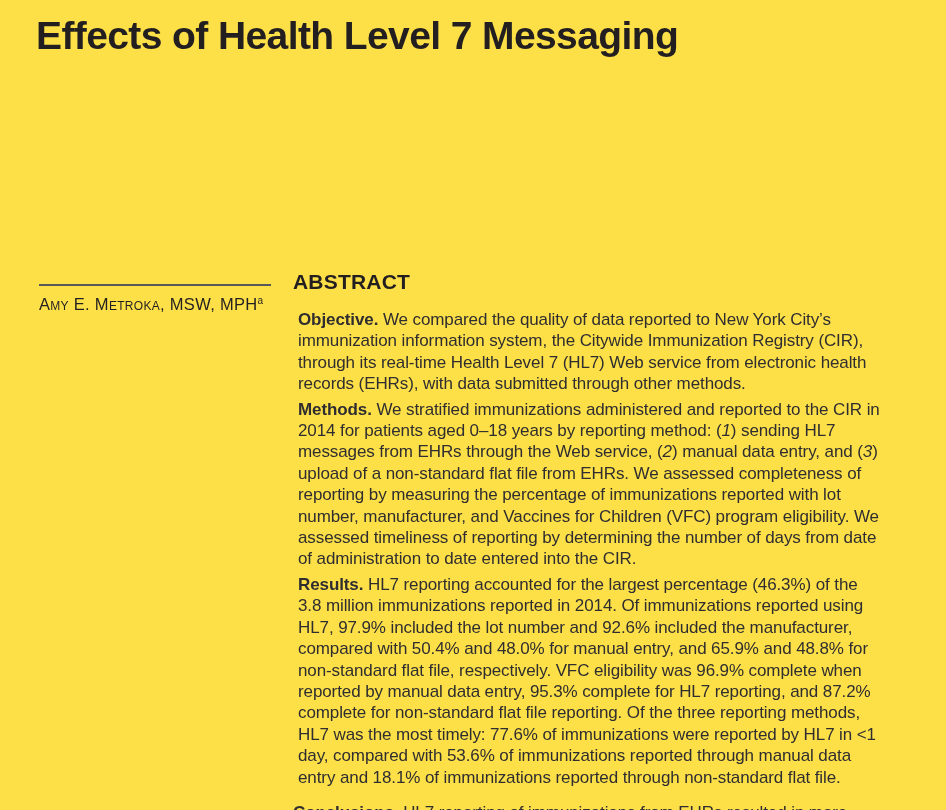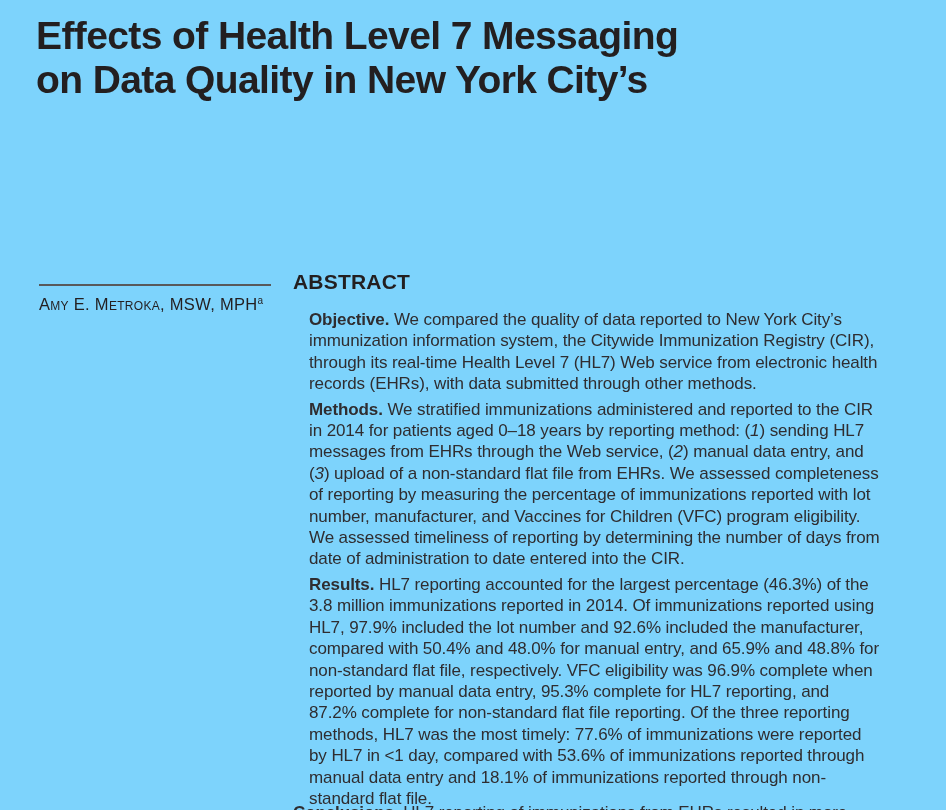--- a/index.html
+++ b/index.html
@@ -1,21 +1,21 @@
 <!DOCTYPE html>
 <html><head>
 <meta charset="utf-8">
 <style>
   html, body { margin: 0; padding: 0; background: #ffffff; }
 
   .page {
     position: relative;
     width: 946px;
     height: 810px;
-    background: #7dd3fc;
+    background: #fde047;
     overflow: hidden;
     font-family: "Liberation Sans", sans-serif;
   }
 
   
   .title {
     position: absolute;
     left: 36px;
     top: 14px;
     width: 810px;
@@ -64,21 +64,21 @@
   }
   .abstract-heading {
     margin: 0;
     font-size: 21px;
     line-height: 25px;
     font-weight: 700;
     letter-spacing: 0.2px;
     color: #231f20;
   }
   .abs-p {
-    margin: 0 0 4px 16px;
+    margin: 0 0 4px 5px;
     font-size: 17px;
     line-height: 21.4px;
     letter-spacing: -0.1px;
     color: #2f2d30;
   }
   .abs-p.first { margin-top: 15px; }
   .abs-p .seg-b { font-weight: 700; }
   .abs-p .seg-i { font-style: italic; }
 
   
@@ -92,21 +92,20 @@
   }
   .clipped-line .abs-p { margin: 0; }
 </style>
 </head>
 <body>
 
 <div class="page">
 
   <h1 class="title">
     <span class="tline">Effects of Health Level 7 Messaging</span>
-    <span class="tline">on Data Quality in New York City’s</span>
   </h1>
 
   <div class="left-col">
     <div class="author-rule"></div>
     <div class="author"><span>Amy E. Metroka, MSW, MPH</span><sup>a</sup></div>
   </div>
 
   <div class="right-col">
     <h2 class="abstract-heading">ABSTRACT</h2>
     <p class="abs-p first"><span class="seg-b">Objective. </span><span>We compared the quality of data reported to New York City’s immunization information system, the Citywide Immunization Registry (CIR), through its real-time Health Level 7 (HL7) Web service from electronic health records (EHRs), with data submitted through other methods.</span></p>

